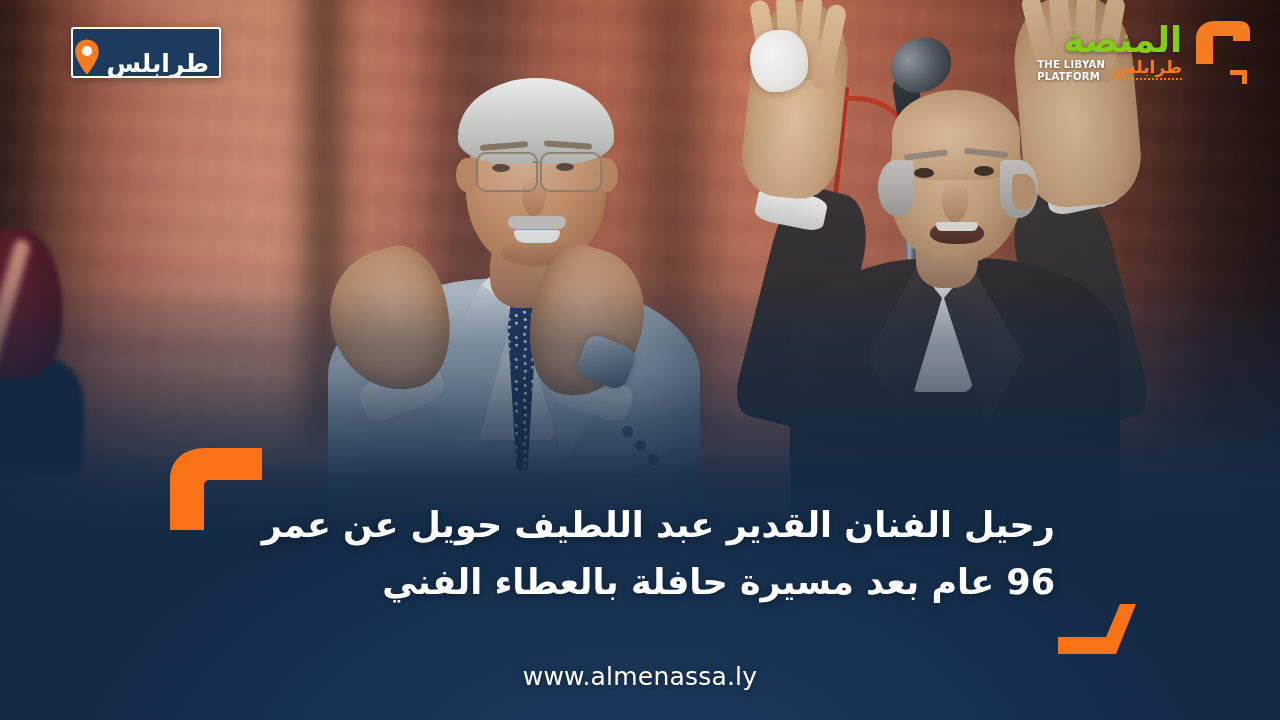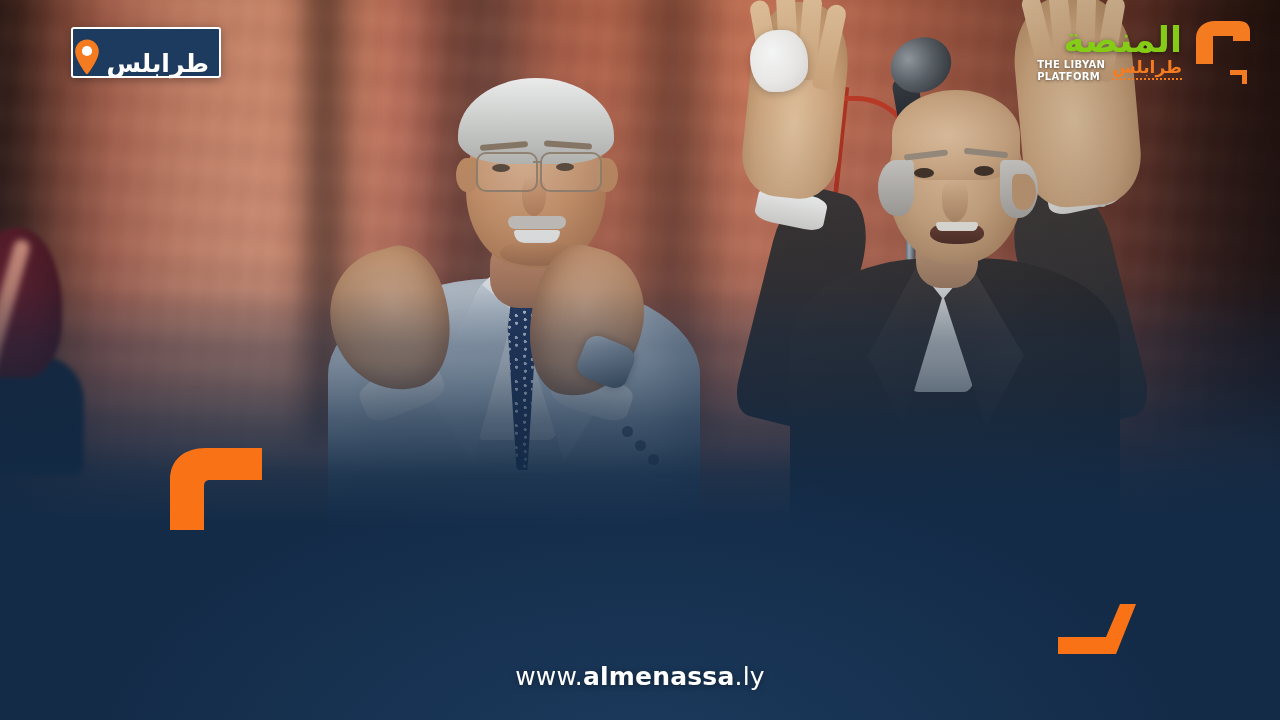--- a/index.html
+++ b/index.html
@@ -537,21 +537,21 @@
     left: 0; right: 0;
     top: 664px;
     text-align: center;
     color: #ffffff;
     font-size: 25px;
     line-height: 1;
     letter-spacing: .2px;
     text-shadow: 0 1px 6px rgba(0,0,0,.4);
   }
   .site-url .thin { font-weight: 400; }
-  .site-url .bold { font-weight: 700; text-align: right; }
+  .site-url .bold { font-weight: 400; text-align: right; }
 </style>
 </head>
 <body>
 
 <div class="stage">
 
   <div class="photo">
 
     <div class="backdrop"></div>
     <div class="backdrop-texture"></div>
@@ -679,18 +679,19 @@
   </div>
 
   <svg class="bracket-tl" viewBox="0 0 98 84">
     <path d="M4 84 L4 34 C4 14 18 2 40 2 L96 2 L96 34 L44 34 C40 34 38 36 38 40 L38 84 Z" fill="#f97316"></path>
   </svg>
 
   <svg class="bracket-br" viewBox="0 0 78 56">
     <path d="M62 0 L78 0 L58 50 L0 50 L0 33 L48 33 Z" fill="#f97316"></path>
   </svg>
 
+  <div class="headline">رحيل الفنان القدير عبد اللطيف حويل عن عمر 96 عام بعد مسيرة حافلة بالعطاء الفني</div>
 
   <div class="site-url">
     <span class="thin">www.</span><span class="bold">almenassa</span><span class="thin">.ly</span>
   </div>
 
 </div>
 
 </body></html>

